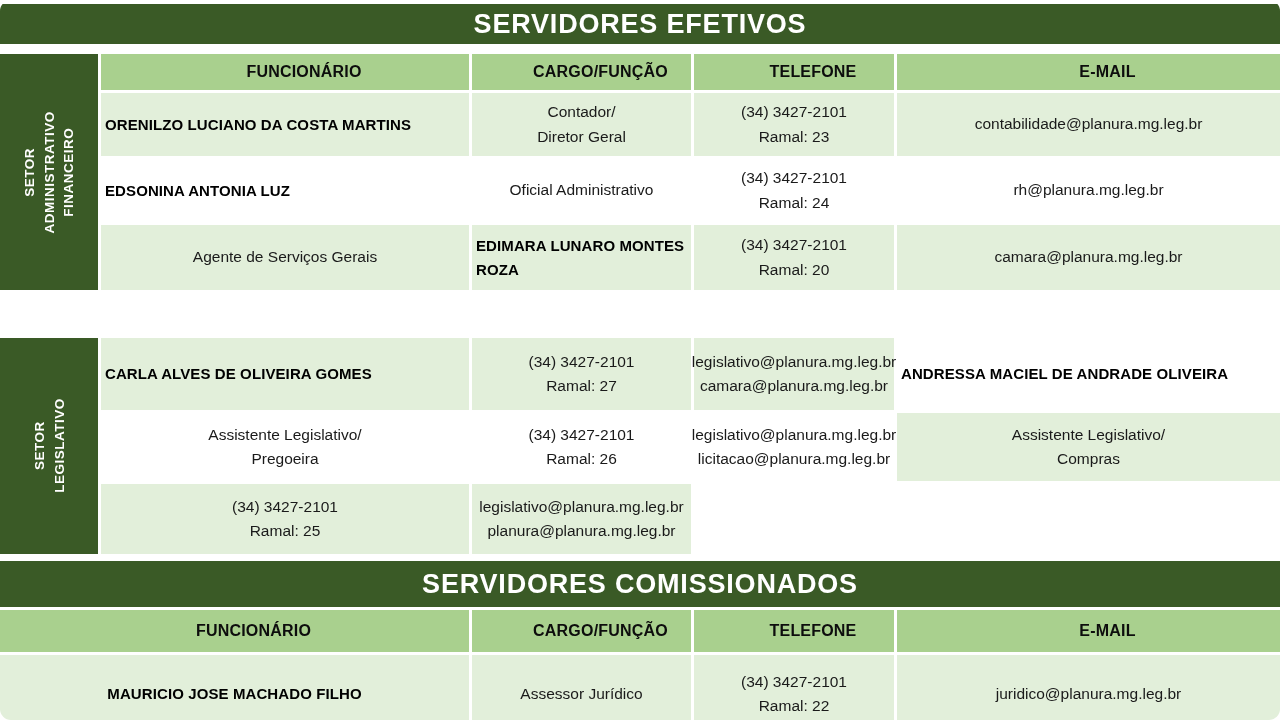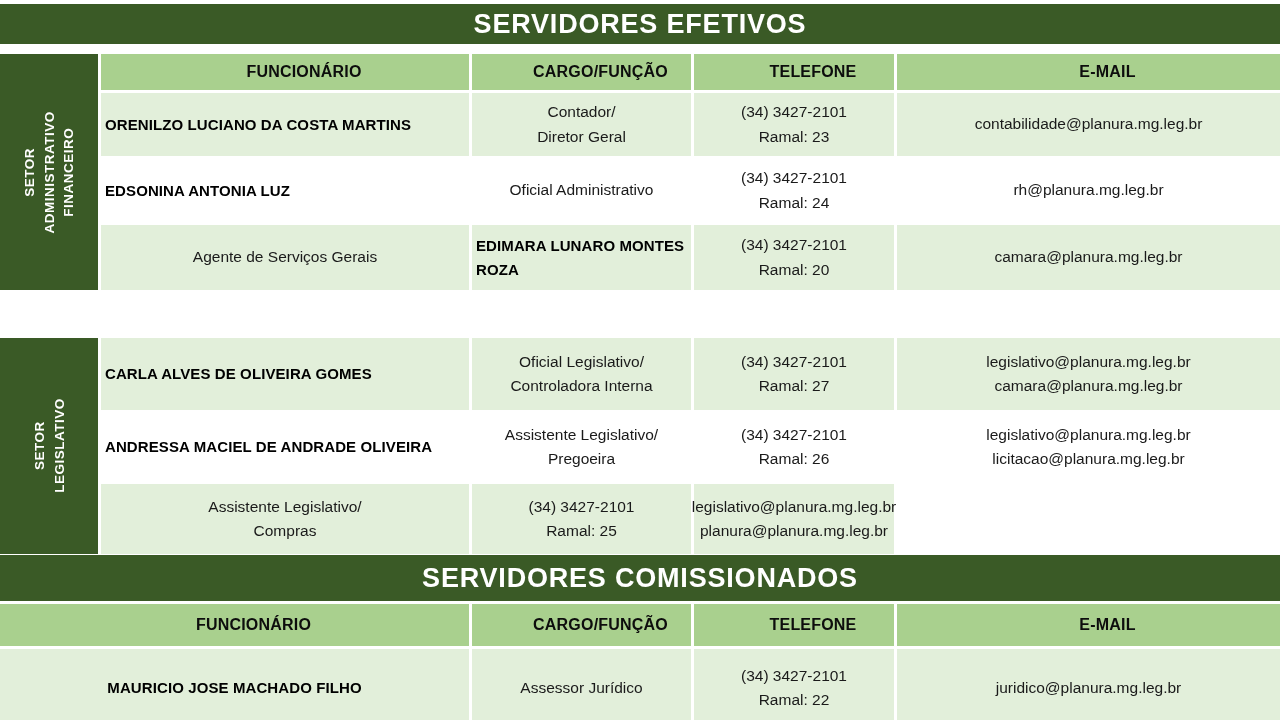--- a/index.html
+++ b/index.html
@@ -6,27 +6,28 @@
     --dark:#3a5a26;
     --mid:#a9d08e;
     --light:#e2efda;
     --white:#ffffff;
   }
   *{box-sizing:border-box;}
   body{margin:0;background:#fff;}
   .page{
     position:relative;width:1280px;height:720px;background:#fff;overflow:hidden;
     font-family:"Liberation Sans",sans-serif;
+    border-radius:11px;
   }
   .banner{
     background:var(--dark);color:#fff;font-weight:bold;font-size:27px;
     letter-spacing:.8px;display:flex;align-items:center;justify-content:center;
   }
   .banner-1{height:40px;margin:4px 0 10px 0;}
-  .banner-2{height:46px;margin:1px 0 3px 0;}
+  .banner-2{height:46px;margin:7px 0 3px 0;}
   .tbl{display:grid;grid-template-columns:98px 368px 219px 200px 1fr;gap:3px;background:#fff;}
   .sec-a{grid-template-rows:36px 63px 63px 65px;}
   .sec-b{grid-template-rows:72px 68px 70px;}
   .sec-c{grid-template-rows:42px 78px;}
   .sidebar{grid-column:1;background:var(--dark);display:flex;align-items:center;justify-content:center;overflow:hidden;}
   .sec-a .sidebar{grid-row:1/5;}
   .sec-b .sidebar{grid-row:1/4;}
   .rot{
     transform:rotate(-90deg);color:#fff;font-weight:bold;font-size:13.5px;
     line-height:1.45;text-align:center;white-space:nowrap;letter-spacing:.5px;
@@ -112,24 +113,20 @@
   <div class="tbl sec-b">
     <div class="sidebar">
       <div class="rot">
         <div>SETOR</div>
         <div>LEGISLATIVO</div>
       </div>
     </div>
 
     <div class="cell name bg-light">CARLA ALVES DE OLIVEIRA GOMES</div>
     <div class="cell center bg-light">
-      <div>Oficial Legislativo/</div>
-      <div>Controladora Interna</div>
-    </div>
-    <div class="cell center bg-light">
       <div>(34) 3427-2101</div>
       <div>Ramal: 27</div>
     </div>
     <div class="cell center bg-light">
       <div>legislativo@planura.mg.leg.br</div>
       <div>camara@planura.mg.leg.br</div>
     </div>
 
     <div class="cell name bg-white">ANDRESSA MACIEL DE ANDRADE OLIVEIRA</div>
     <div class="cell center bg-white">

